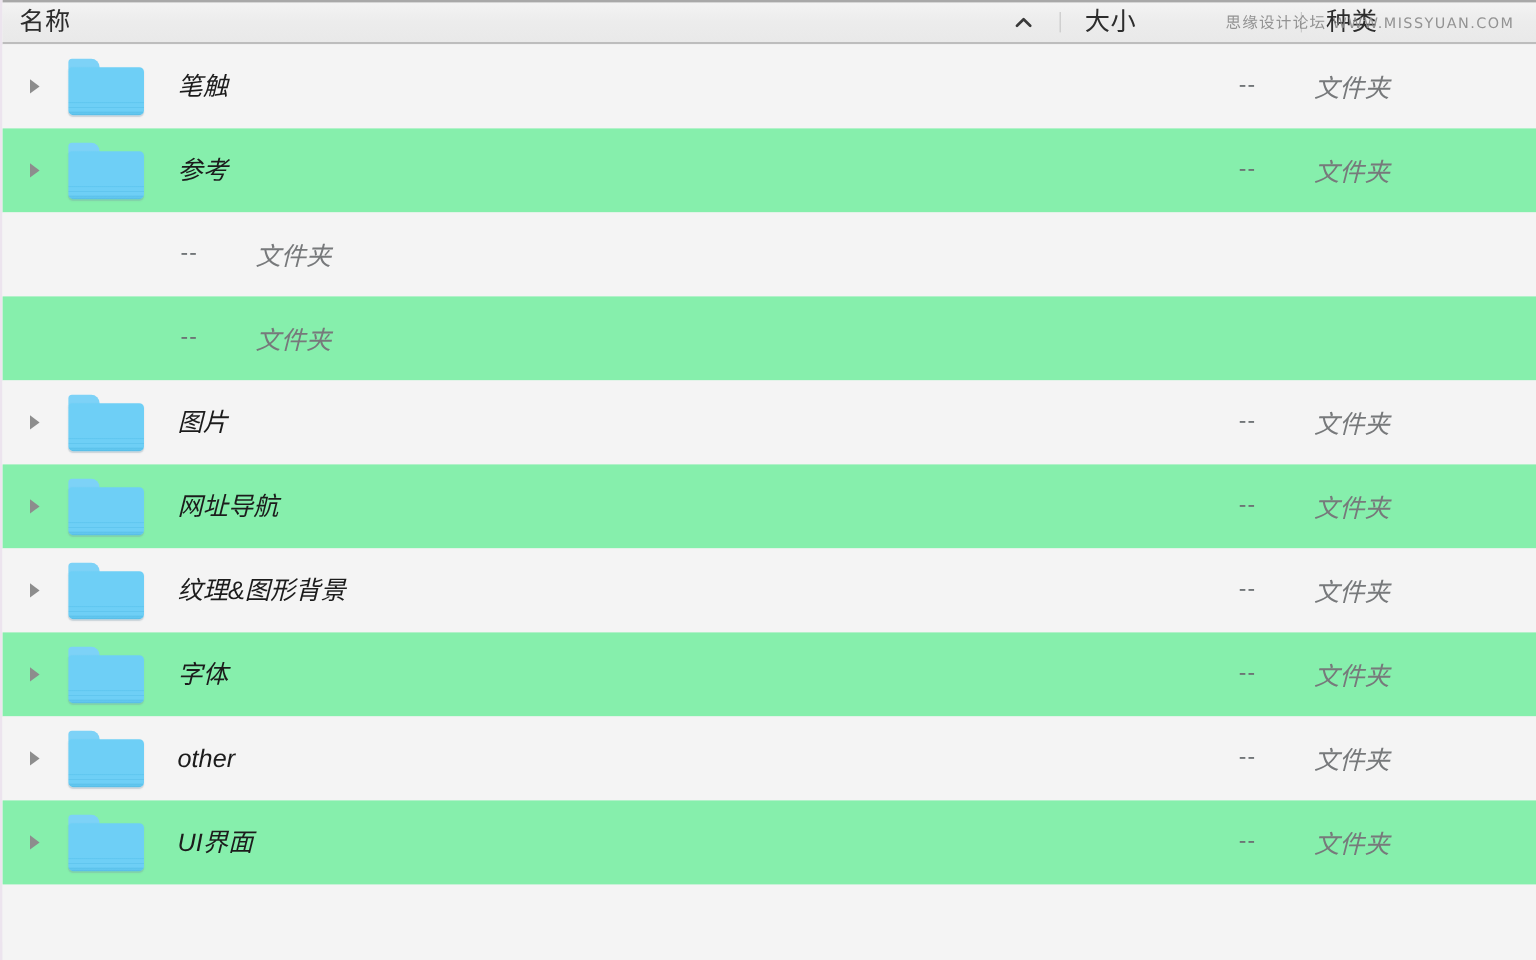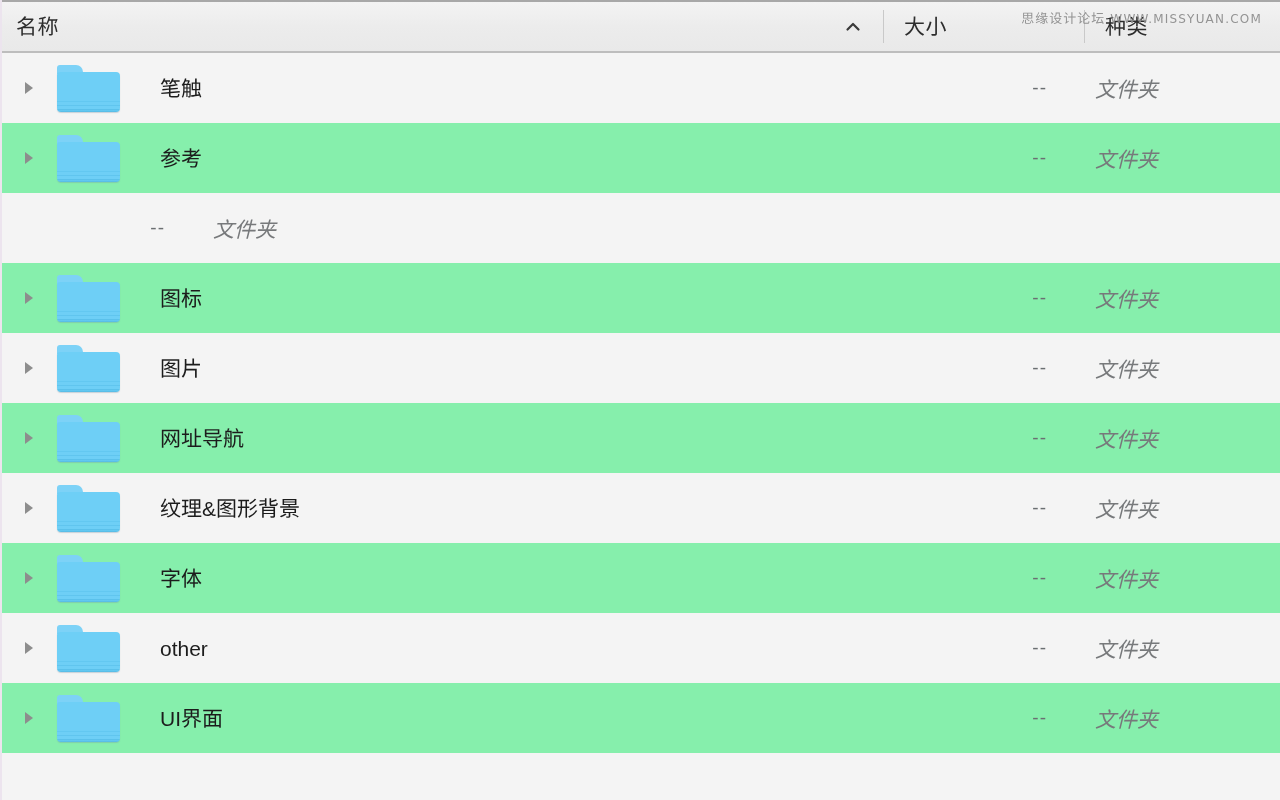--- a/index.html
+++ b/index.html
@@ -20,21 +20,21 @@
     height: 800px;
     background: #f4f4f4;
     box-sizing: border-box;
     border-left: 2px solid #ece4ee;
     overflow: hidden;
   }
 
   
   .col-header {
     position: relative;
-    height: 53px;
+    height: 37px;
     box-sizing: border-box;
     background: linear-gradient(to bottom, #f3f3f3 0%, #ececec 50%, #e9e9e9 100%);
     border-top: 2px solid #a8a8a8;
     border-bottom: 2px solid #bdbdbd;
     display: flex;
     align-items: flex-end;
     overflow: hidden;
   }
 
   .col {
@@ -180,23 +180,24 @@
         #6ecff6 92%,
         #58bfe9 93%,
         #63c8f0 96%,
         #55bae4 100%);
     box-shadow: 0 1px 1px rgba(120,150,165,0.35);
   }
 
   .row-label {
     font-size: 21px;
     color: #1c1c1c;
-    margin-left: 40px;
+    margin-left: 28px;
     white-space: nowrap;
     line-height: 1;
+    font-style: italic;
   }
 
   .row-size-cell {
     width: 201px;
     flex: none;
     box-sizing: border-box;
     display: flex;
     align-items: center;
     justify-content: flex-end;
     padding-right: 38px;
@@ -286,32 +287,20 @@
           <span class="row-label">参考</span>
         </div>
         <div class="row-size-cell">--</div>
         <div class="row-kind-cell">文件夹</div>
       </div>
       <div class="row alt">
         <div class="row-size-cell">--</div>
         <div class="row-kind-cell">文件夹</div>
       </div>
       <div class="row">
-        <div class="row-name-cell">
-          <span class="disclosure">
-            <svg width="14" height="16" viewBox="0 0 14 16" aria-hidden="true">
-              <path d="M3 2 L11 8 L3 14 Z" fill="#8d8d8d"></path>
-            </svg>
-          </span>
-          <span class="folder-icon">
-            <span class="folder-tab"></span>
-            <span class="folder-body"></span>
-          </span>
-          <span class="row-label">图标</span>
-        </div>
         <div class="row-size-cell">--</div>
         <div class="row-kind-cell">文件夹</div>
       </div>
       <div class="row alt">
         <div class="row-name-cell">
           <span class="disclosure">
             <svg width="14" height="16" viewBox="0 0 14 16" aria-hidden="true">
               <path d="M3 2 L11 8 L3 14 Z" fill="#8d8d8d"></path>
             </svg>
           </span>

